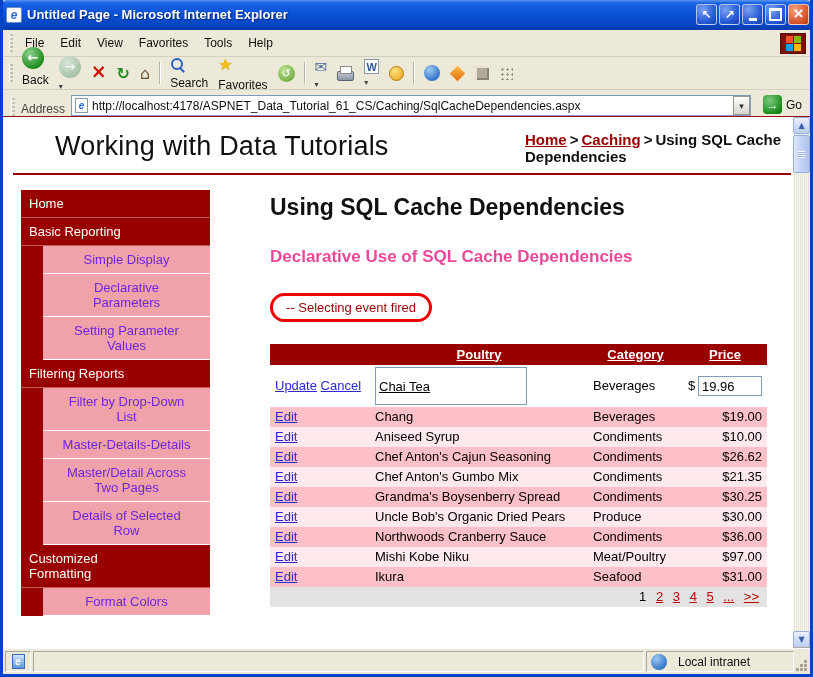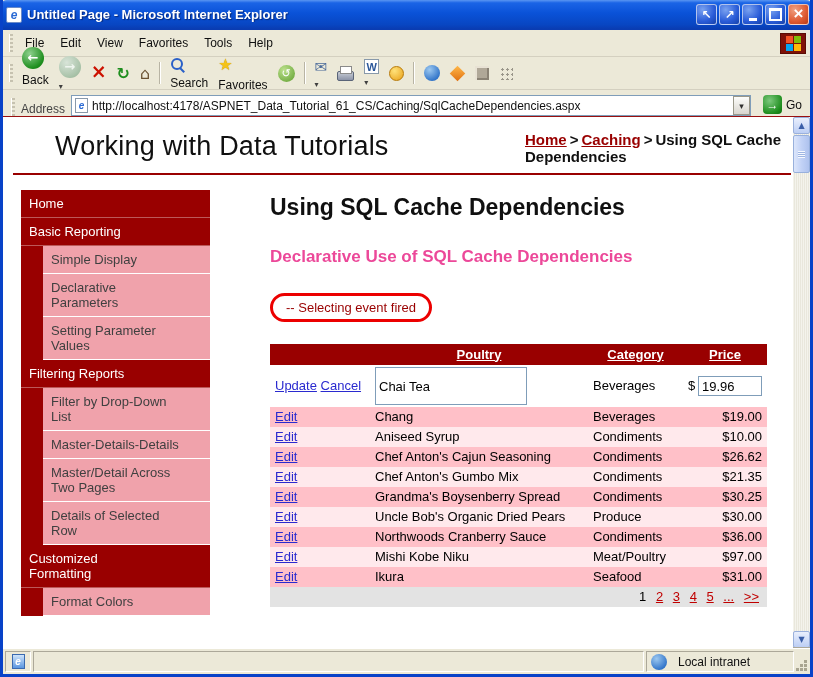--- a/index.html
+++ b/index.html
@@ -137,42 +137,42 @@
   .site-title{font-size:27px;color:#101010;margin:4px 0 2px 6px;flex:1;letter-spacing:.2px;}
   .breadcrumb{width:258px;margin:6px 10px 0 0;font-size:15px;font-weight:bold;color:#101010;line-height:17px;}
   .crumb-link{color:#990000;text-decoration:underline;cursor:pointer;}
   .crumb-sep{margin:0 3px;}
   .rule{border-top:2px solid #990000;margin:8px 2px 0 0;}
 
   .body-row{display:flex;margin-top:15px;align-items:flex-start;}
   .nav{width:189px;margin-left:8px;background:#990000;font-size:13px;flex:0 0 189px;}
   .nav-sec{background:#990000;color:#fff;padding:6px 8px;border-bottom:1px solid rgba(255,255,255,.35);cursor:pointer;line-height:15px;}
   .nav-sec span{display:inline-block;max-width:118px;}
-  .nav-sub{background:#F0A2AB;color:#404040;margin-left:22px;padding:6px 8px;border-bottom:1px solid #fff;cursor:pointer;line-height:15px;}
+  .nav-sub{background:#F0A2AB;color:#6d28d9;margin-left:22px;padding:6px 8px;border-bottom:1px solid #fff;cursor:pointer;line-height:15px;text-align:center;}
   .nav-sub span{display:inline-block;max-width:128px;}
 
   .main{margin-left:60px;width:497px;flex:0 0 auto;}
   .main-title{font-size:23px;font-weight:bold;color:#101010;margin:4px 0 0;}
   .main-subtitle{font-size:17px;font-weight:bold;color:#ec4899;margin:26px 0 0;}
   .event-note{display:inline-block;margin-top:26px;color:#990000;font-size:13px;
     border:3px solid #EC0000;border-radius:16px;padding:4px 13px;}
 
   table.grid{border-collapse:collapse;width:497px;margin-top:22px;font-size:13px;color:#000;table-layout:fixed;}
   table.grid td,table.grid th{padding:2px 5px;vertical-align:middle;line-height:16px;}
   .col-edit{width:100px;} .col-prod{width:218px;} .col-cat{width:95px;} .col-price{width:84px;}
   tr.head th{background:#990000;color:#fff;font-weight:bold;text-align:center;height:21px;}
   tr.head .hdr-link{color:#fff;text-decoration:underline;cursor:pointer;}
   tr.edit-row td{background:#fff;height:26px;}
   .link{color:#2A2ACF;text-decoration:underline;cursor:pointer;}
   td.c-prod{padding-right:34px;margin-top:20px;}
   td.c-price{text-align:right;}
   tr.r-pink td{background:#FFC0C8;}
   tr.r-pale td{background:#FFE9EC;}
   .prod-input{width:152px;height:20px;border:1px solid #7F9DB9;font-size:13px;padding:18px 3px;
-    font-family:"Liberation Sans","DejaVu Sans",sans-serif;}
+    font-family:"Liberation Sans","DejaVu Sans",sans-serif;text-decoration:underline;}
   .price-cell{display:flex;align-items:center;justify-content:space-between;}
   .price-input{width:64px;height:20px;border:1px solid #7F9DB9;font-size:13px;padding:1px 3px;
     font-family:"Liberation Sans","DejaVu Sans",sans-serif;}
   tr.pager td{background:#E3E3E3;text-align:right;height:20px;padding-right:8px;}
   .pg{margin-left:6px;}
   .pg-current{color:#000;}
   .pg-link{color:#C00000;text-decoration:underline;cursor:pointer;}
 
   
   .statusbar{height:26px;flex:0 0 26px;background:#ECE9D8;border-top:1px solid #fff;

